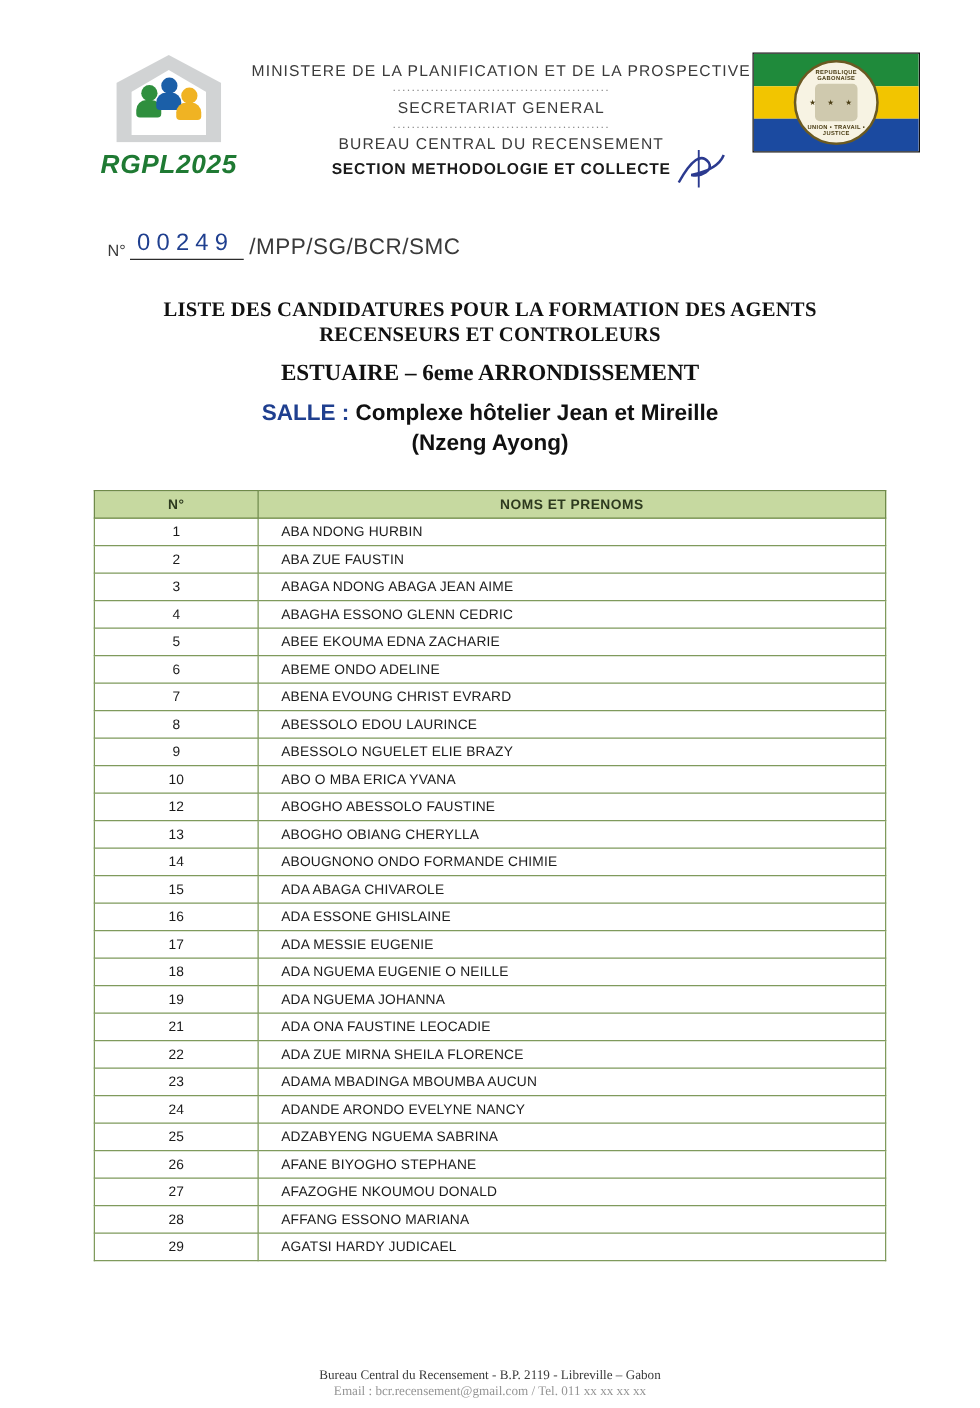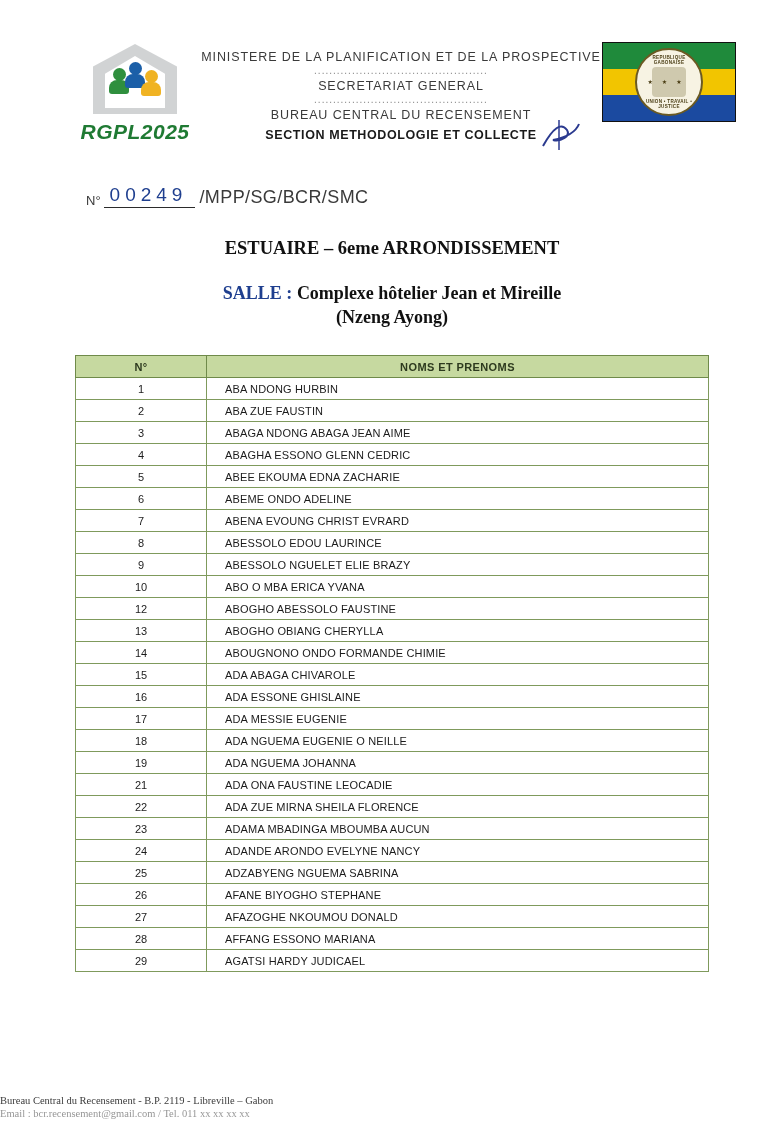--- a/index.html
+++ b/index.html
@@ -213,25 +213,25 @@
     line-height: 20px;
     letter-spacing: .2px;
   }
   .t2 {
     font-family: "Liberation Serif", serif;
     font-weight: bold;
     font-size: 18.5px;
     margin-top: 11px;
   }
   .t3 {
-    font-family: Liberation Serif, serif;
+    font-family: Liberation Sans, sans-serif;
     font-weight: bold;
     font-size: 18px;
     color: #1f3f8f;
-    margin-top: 22px;
+    margin-top: 8px;
     line-height: 24px;
     text-align: center;
   }
   .t3 .dark { color: #111; }
 
   
   .tablewrap { margin-top: 26px; padding: 0 33px; }
   table {
     width: 100%;
     border-collapse: collapse;
@@ -255,21 +255,21 @@
   }
   tbody td.idx { text-align: center; width: 128px; }
   tbody td.name { padding-left: 18px; letter-spacing: .15px; }
 
   
   .footer {
     position: absolute;
     left: 0;
     right: 0;
     bottom: 6px;
-    text-align: left;
+    text-align: center;
     font-family: "Liberation Serif", serif;
     font-size: 10.5px;
     color: #3b3b3b;
     line-height: 13px;
   }
   .footer .l2 { opacity: .55; }
 </style>
 </head>
 <body>
 
@@ -327,20 +327,24 @@
     </div>
   </div>
 
   <div class="refline">
     <span class="nlabel">N°</span>
     <span class="num">00249</span>
     <span class="suffix">/MPP/SG/BCR/SMC</span>
   </div>
 
   <div class="titles">
+    <div class="t1">
+      <div>LISTE DES CANDIDATURES POUR LA FORMATION DES AGENTS</div>
+      <div>RECENSEURS ET CONTROLEURS</div>
+    </div>
     <div class="t2">ESTUAIRE – 6eme ARRONDISSEMENT</div>
     <div class="t3">
       <div>
         <span>SALLE :</span>
         <span class="dark">Complexe hôtelier Jean et Mireille</span>
       </div>
       <div class="dark">(Nzeng Ayong)</div>
     </div>
   </div>
 

